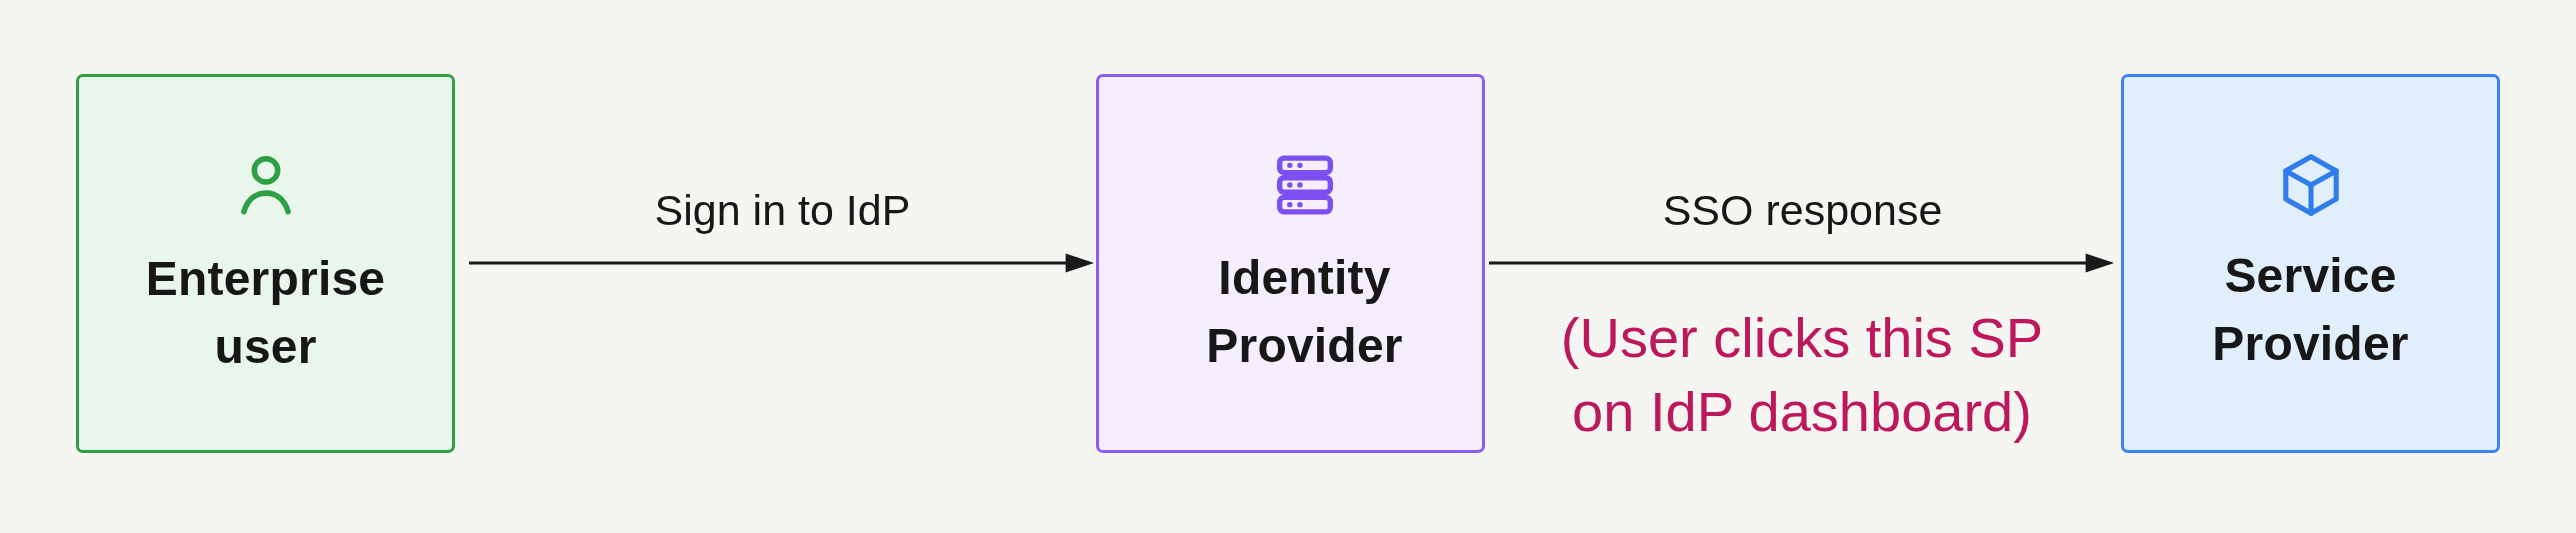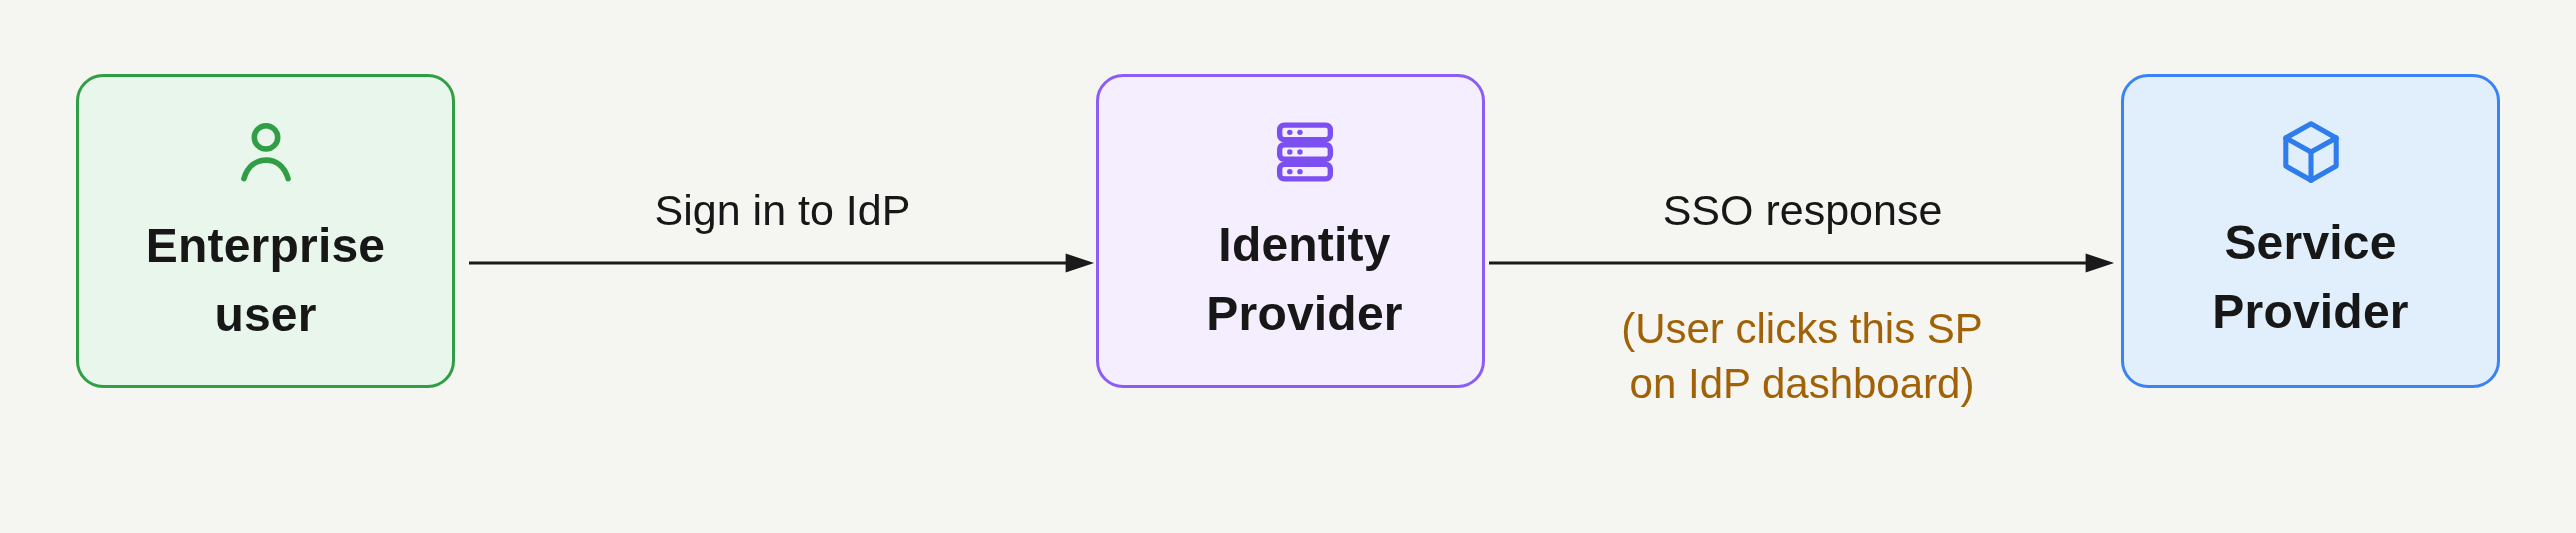--- a/index.html
+++ b/index.html
@@ -11,22 +11,22 @@
   .canvas {
     position: relative;
     width: 2576px;
     height: 533px;
     background: #f5f5f1;
     overflow: hidden;
   }
   .node {
     position: absolute;
     top: 74px;
-    height: 314px;
-    border-radius: 27px;
+    height: 379px;
+    border-radius: 7px;
     border: 3.8px solid;
     box-sizing: border-box;
     display: flex;
     flex-direction: column;
     align-items: center;
     justify-content: center;
     text-align: center;
   }
   .node-green  { background: #e8f6ec; border-color: #2f9e44; }
   .node-purple { background: #f4eefe; border-color: #8b5cf6; }
@@ -58,24 +58,24 @@
     text-align: center;
     font-size: 43px;
     font-weight: 500;
     color: #171717;
     margin-top: 16px;
   }
   .edge-sublabel {
     position: absolute;
     top: 301px;
     text-align: center;
-    font-size: 42px;
+    font-size: 56px;
     font-weight: 400;
     line-height: 1.32;
-    color: #a16207;
+    color: #be185d;
   }
   .edge-sublabel span { display: block; }
 </style>
 </head>
 <body>
 
 <div class="canvas">
 
   <div class="node node-green" style="left:76px; width:379px;">
     <span class="icon icon-green">

